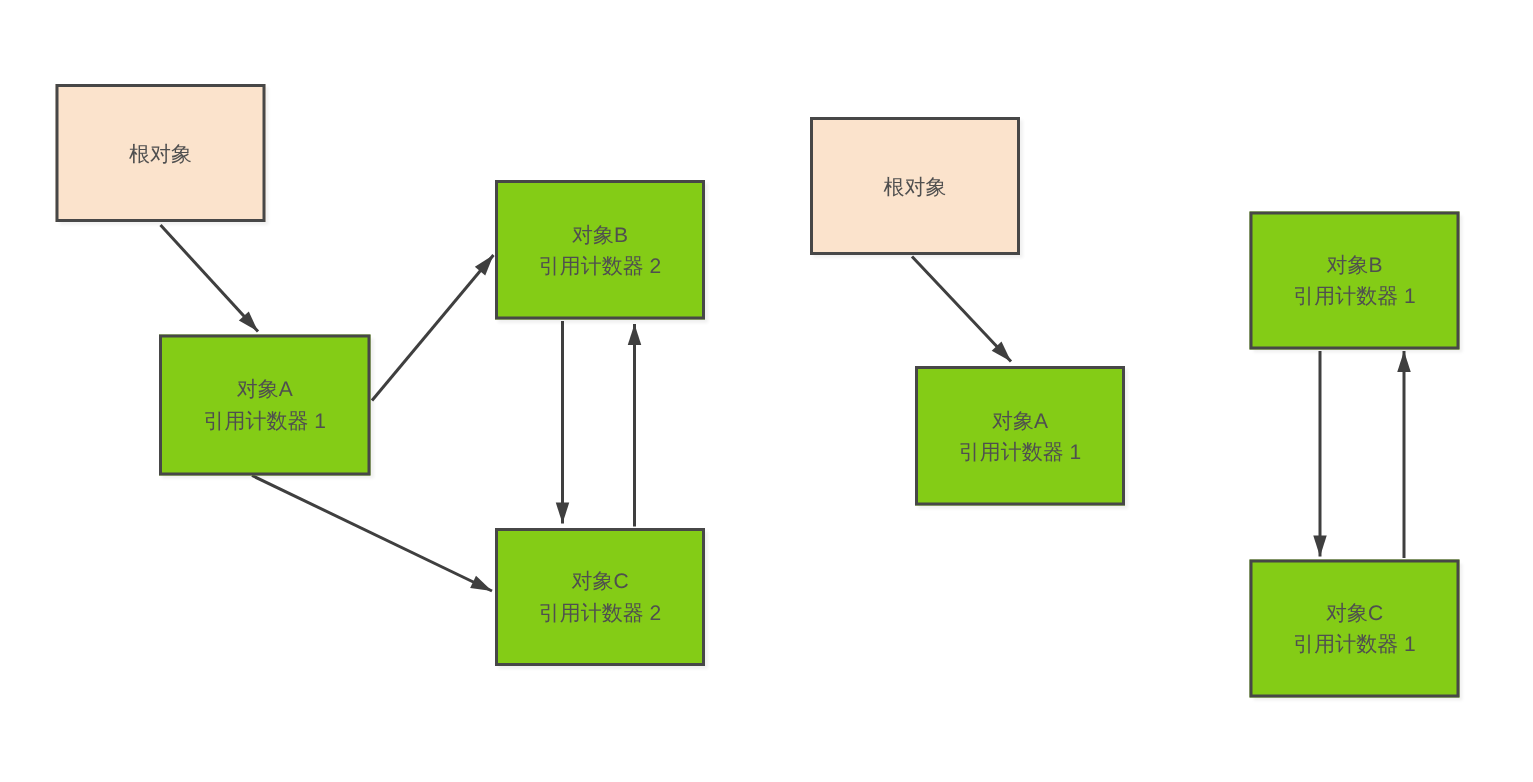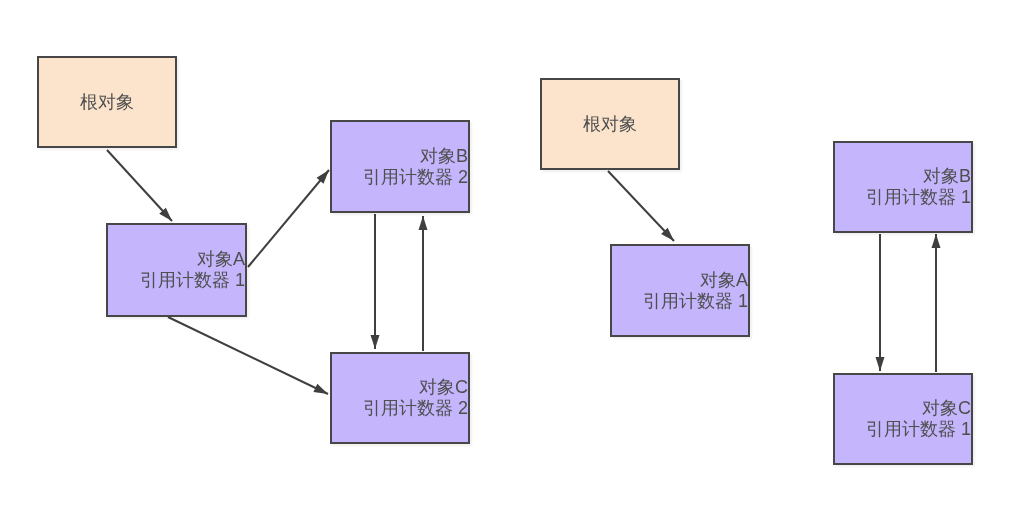--- a/index.html
+++ b/index.html
@@ -27,26 +27,26 @@
   .node {
     position: absolute;
     box-sizing: border-box;
     border: 2px solid #474747;
     display: flex;
     flex-direction: column;
     align-items: center;
     justify-content: center;
     text-align: center;
     color: #4f4f4f;
-    font-size: 18px;
+    font-size: 14px;
     line-height: 21px;
     box-shadow: 2px 2px 2px rgba(0,0,0,0.06);
   }
   .node.root   { background: #fbe3cc; }
-  .node.object { background: #c4b5fd; align-items: flex-end; }
+  .node.object { background: #84cc16; }
   .node-label-line { white-space: pre; }
 </style>
 </head>
 <body>
 
 <div id="stage">
   <svg id="edges" width="1022" height="521" viewBox="0 0 1022 521" xmlns="http://www.w3.org/2000/svg">
     <defs>
       <marker id="arrowhead" markerUnits="userSpaceOnUse" markerWidth="16" markerHeight="12" refX="15" refY="6" orient="auto">
         <path d="M1,1.5 L15,6 L1,10.5 z" fill="#3f3f3f"></path>

